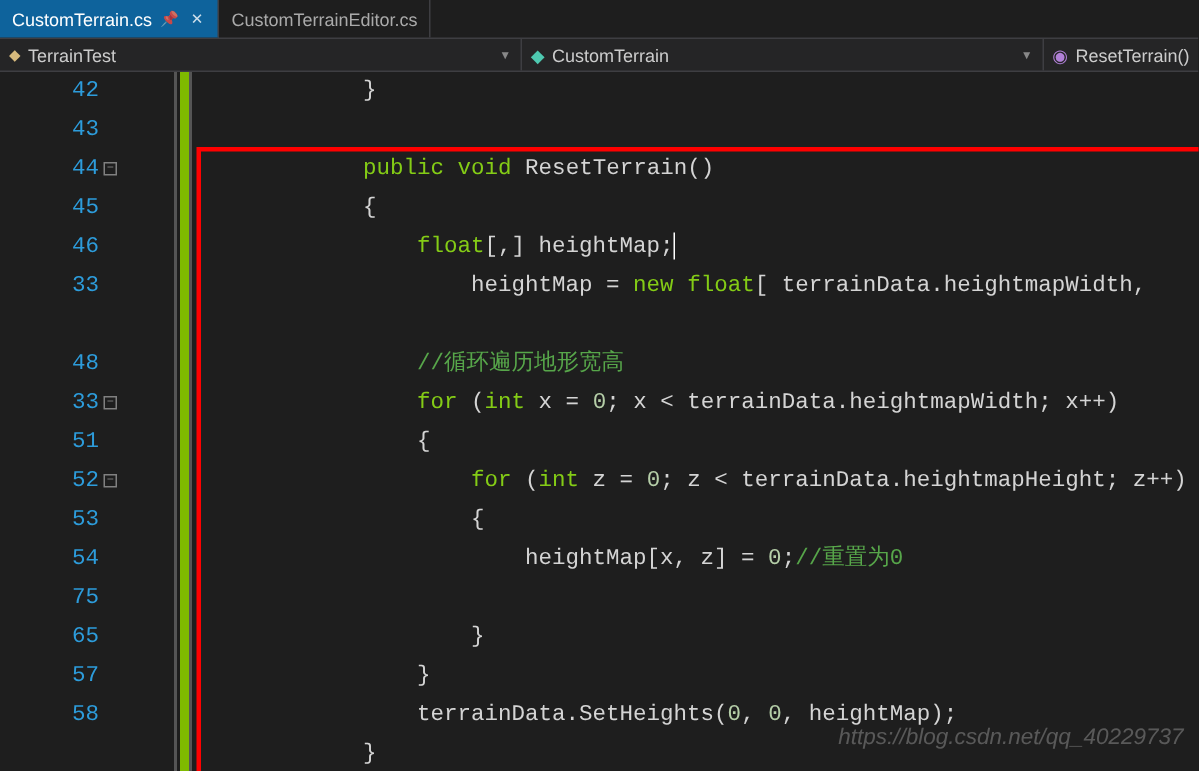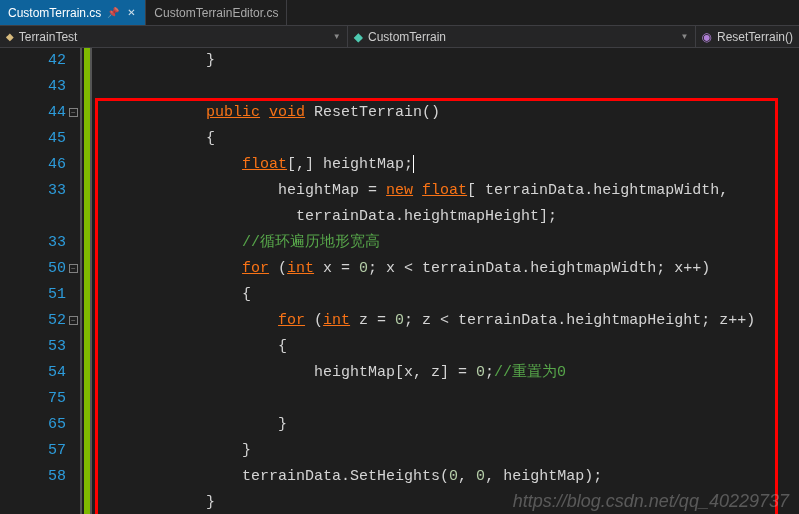--- a/index.html
+++ b/index.html
@@ -74,20 +74,21 @@
     color: #d7ba7d;
     font-size: 10px;
   }
   .cls-icon { color:#4ec9b0; }
   .mth-icon { color:#b180d7; }
   .editor {
     display: flex;
     height: calc(100% - 48px);
     position: relative;
     background:#1e1e1e;
+    gap:36px;
   }
   .gutter {
     width: 80px;
     background: #1e1e1e;
     text-align: right;
     padding-right: 14px;
     color: #2d9cdb;
     user-select: none;
     position:relative;
   }
@@ -131,41 +132,41 @@
     width:2px;
     background:#555;
   }
   .code { position: absolute; left: 18px; top:0; right:0; }
   .code-line {
     height: 26px;
     line-height: 26px;
     white-space: pre;
     position: relative;
   }
-  .kw { color: #f97316; text-decoration: underline; }
+  .kw { color: #84cc16; }
   .tok { color: #d4d4d4; }
   .num { color: #b5cea8; }
   .cmt { color: #57a64a; }
   .box {
     position:absolute;
     border:3px solid #ff0000;
     pointer-events:none;
   }
   .cursor {
     display:inline-block;
     width:1px; height:18px;
     background:#fff;
     vertical-align:middle;
   }
   .watermark {
     position:absolute;
-    right:10px; bottom:2px;
+    right:10px; bottom:14px;
     color:rgba(200,200,200,.35);
     font-style:italic;
-    font-size:18px;
+    font-size:15px;
     font-family:Arial,sans-serif;
     pointer-events:none;
   }
 </style>
 </head>
 <body>
 
 <div class="tabs">
   <div class="tab active">
     <span>CustomTerrain.cs</span>
@@ -196,22 +197,22 @@
 
 <div class="editor">
   <div class="gutter">
     <div class="ln">42</div>
       <div class="ln">43</div>
       <div class="ln">44</div>
       <div class="ln">45</div>
       <div class="ln">46</div>
       <div class="ln">33</div>
       <div class="ln"></div>
+      <div class="ln">48</div>
       <div class="ln">33</div>
-      <div class="ln">50</div>
       <div class="ln">51</div>
       <div class="ln">52</div>
       <div class="ln">53</div>
       <div class="ln">54</div>
       <div class="ln">75</div>
       <div class="ln">65</div>
       <div class="ln">57</div>
       <div class="ln">58</div>
       <div class="fold-indicator">
         <div class="fold" style="top: 60px;">−</div>
@@ -223,21 +224,21 @@
     <div class="bg-stripe"></div>
     <div class="bg-stripe2"></div>
     <div class="bg-stripe3"></div>
     <div class="code">
         <div class="code-line"><span class="tok">            </span><span class="tok">}</span></div>
         <div class="code-line"><span class="tok"></span></div>
         <div class="code-line"><span class="tok">            </span><span class="kw">public</span><span class="tok"> </span><span class="kw">void</span><span class="tok"> ResetTerrain()</span></div>
         <div class="code-line"><span class="tok">            </span><span class="tok">{</span></div>
         <div class="code-line"><span class="tok">                </span><span class="kw">float</span><span class="tok">[,] heightMap;</span><span class="cursor"></span></div>
         <div class="code-line"><span class="tok">                    </span><span class="tok">heightMap = </span><span class="kw">new</span><span class="tok"> </span><span class="kw">float</span><span class="tok">[ terrainData.heightmapWidth, </span></div>
-        <div class="code-line"><span class="tok">                      </span><span class="tok">terrainData.heightmapHeight];</span></div>
+        <div class="code-line"><span class="tok">                      </span></div>
         <div class="code-line"><span class="tok">                </span><span class="cmt">//循环遍历地形宽高</span></div>
         <div class="code-line"><span class="tok">                </span><span class="kw">for</span><span class="tok"> (</span><span class="kw">int</span><span class="tok"> x = </span><span class="num">0</span><span class="tok">; x &lt; terrainData.heightmapWidth; x++)</span></div>
         <div class="code-line"><span class="tok">                </span><span class="tok">{</span></div>
         <div class="code-line"><span class="tok">                    </span><span class="kw">for</span><span class="tok"> (</span><span class="kw">int</span><span class="tok"> z = </span><span class="num">0</span><span class="tok">; z &lt; terrainData.heightmapHeight; z++)</span></div>
         <div class="code-line"><span class="tok">                    </span><span class="tok">{</span></div>
         <div class="code-line"><span class="tok">                        </span><span class="tok">heightMap[x, z] = </span><span class="num">0</span><span class="tok">;</span><span class="cmt">//重置为0</span></div>
         <div class="code-line"><span class="tok"></span></div>
         <div class="code-line"><span class="tok">                    </span><span class="tok">}</span></div>
         <div class="code-line"><span class="tok">                </span><span class="tok">}</span></div>
         <div class="code-line"><span class="tok">                </span><span class="tok">terrainData.SetHeights(</span><span class="num">0</span><span class="tok">, </span><span class="num">0</span><span class="tok">, heightMap);</span></div>

